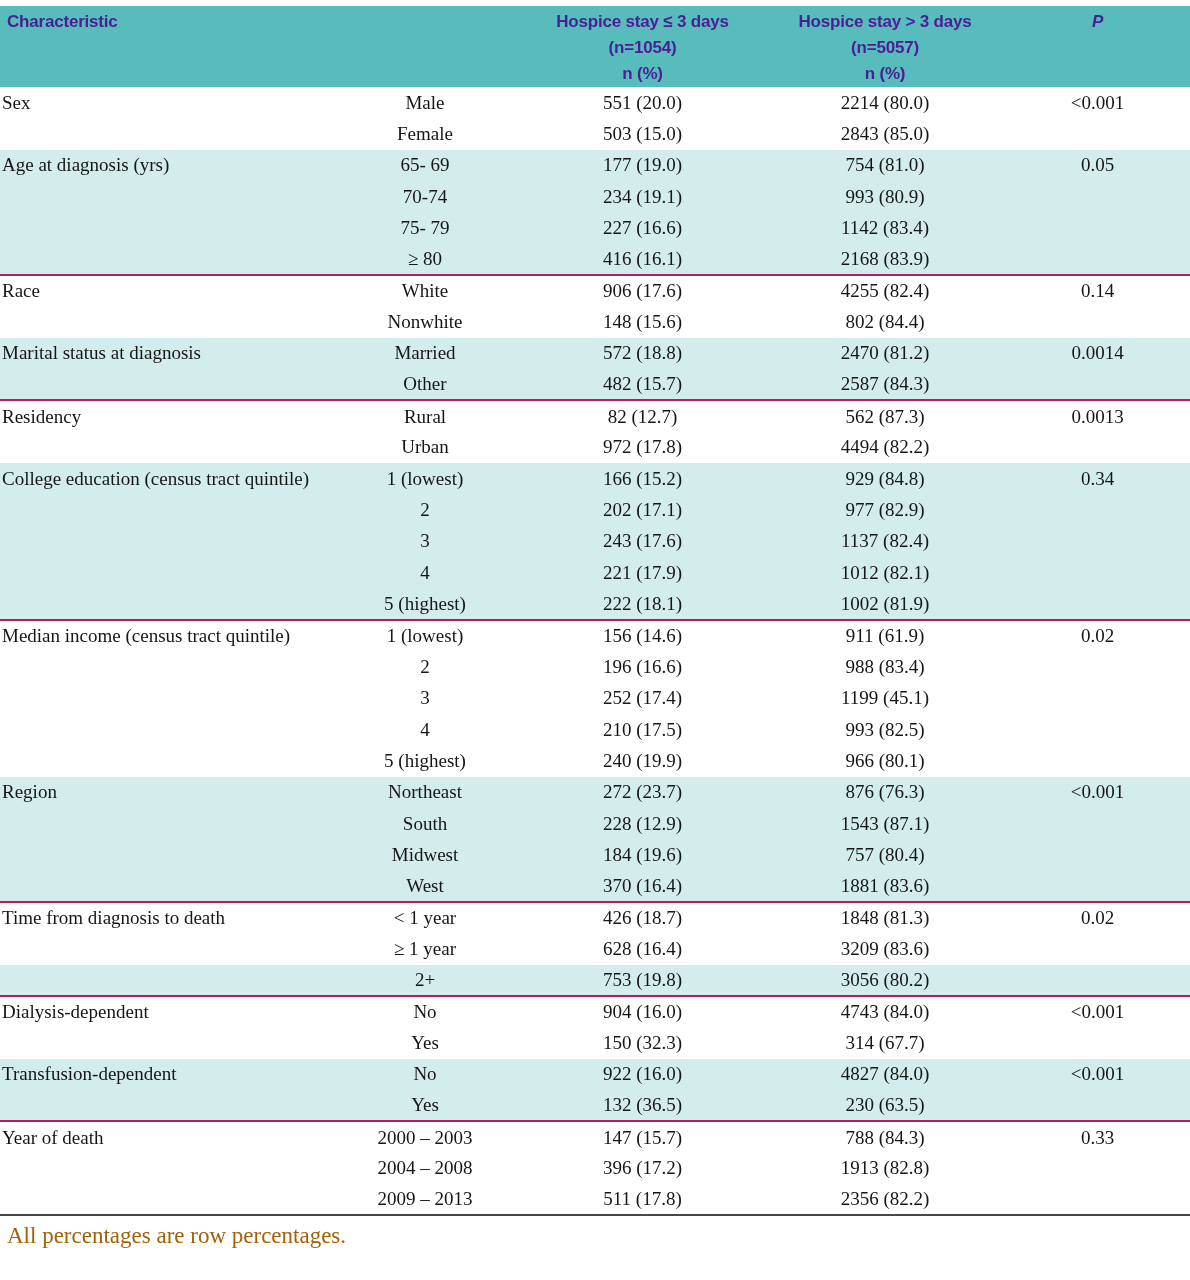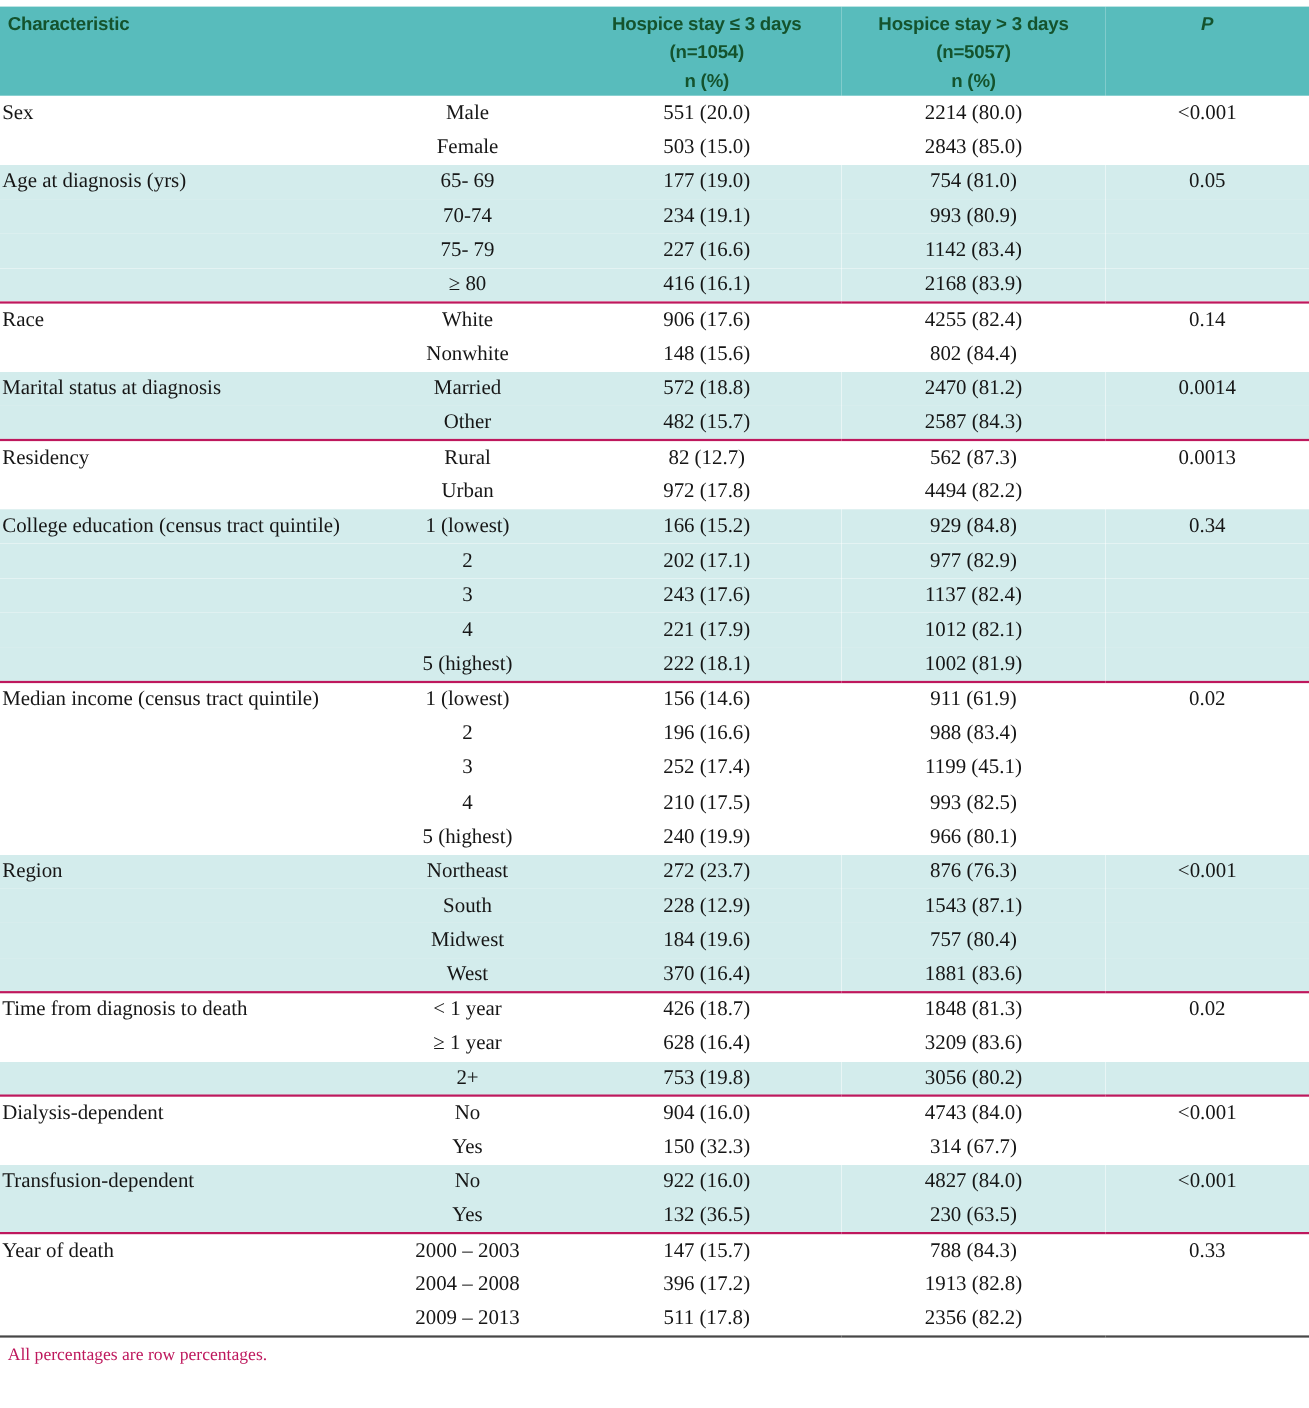--- a/index.html
+++ b/index.html
@@ -23,21 +23,21 @@
     table-layout: fixed;
   }
   col.c-char  { width: 330px; }
   col.c-level { width: 190px; }
   col.c-le3   { width: 245px; }
   col.c-gt3   { width: 240px; }
   col.c-p     { width: 185px; }
 
   thead th {
     background: #58bcbc;
-    color: #14532d;
+    color: #4c1d95;
     font-family: "Liberation Sans", sans-serif;
     font-weight: bold;
     font-size: 17px;
     line-height: 26px;
     vertical-align: top;
     text-align: center;
     padding: 3px 0 0 0;
     height: 78px;
     letter-spacing: -0.2px;
     margin-top: 38px;
@@ -62,23 +62,23 @@
   tbody td.cell-char {
     text-align: left;
     padding-left: 2px;
     margin-left: 22px;
   }
   tr.shaded td { background: #d3ecec; }
   tr.group-end td { border-bottom: 2px solid #be185d; }
   tr.table-end td { border-bottom: 2px solid #474747; }
 
   .footnote {
-    font-size: 16px;
+    font-size: 23px;
     padding: 7px 0 0 7px;
-    color: #be185d;
+    color: #a16207;
   }
 </style>
 </head>
 <body>
 
 <div class="page">
   <table class="stats">
     <colgroup>
       <col class="c-char">
         <col class="c-level">

